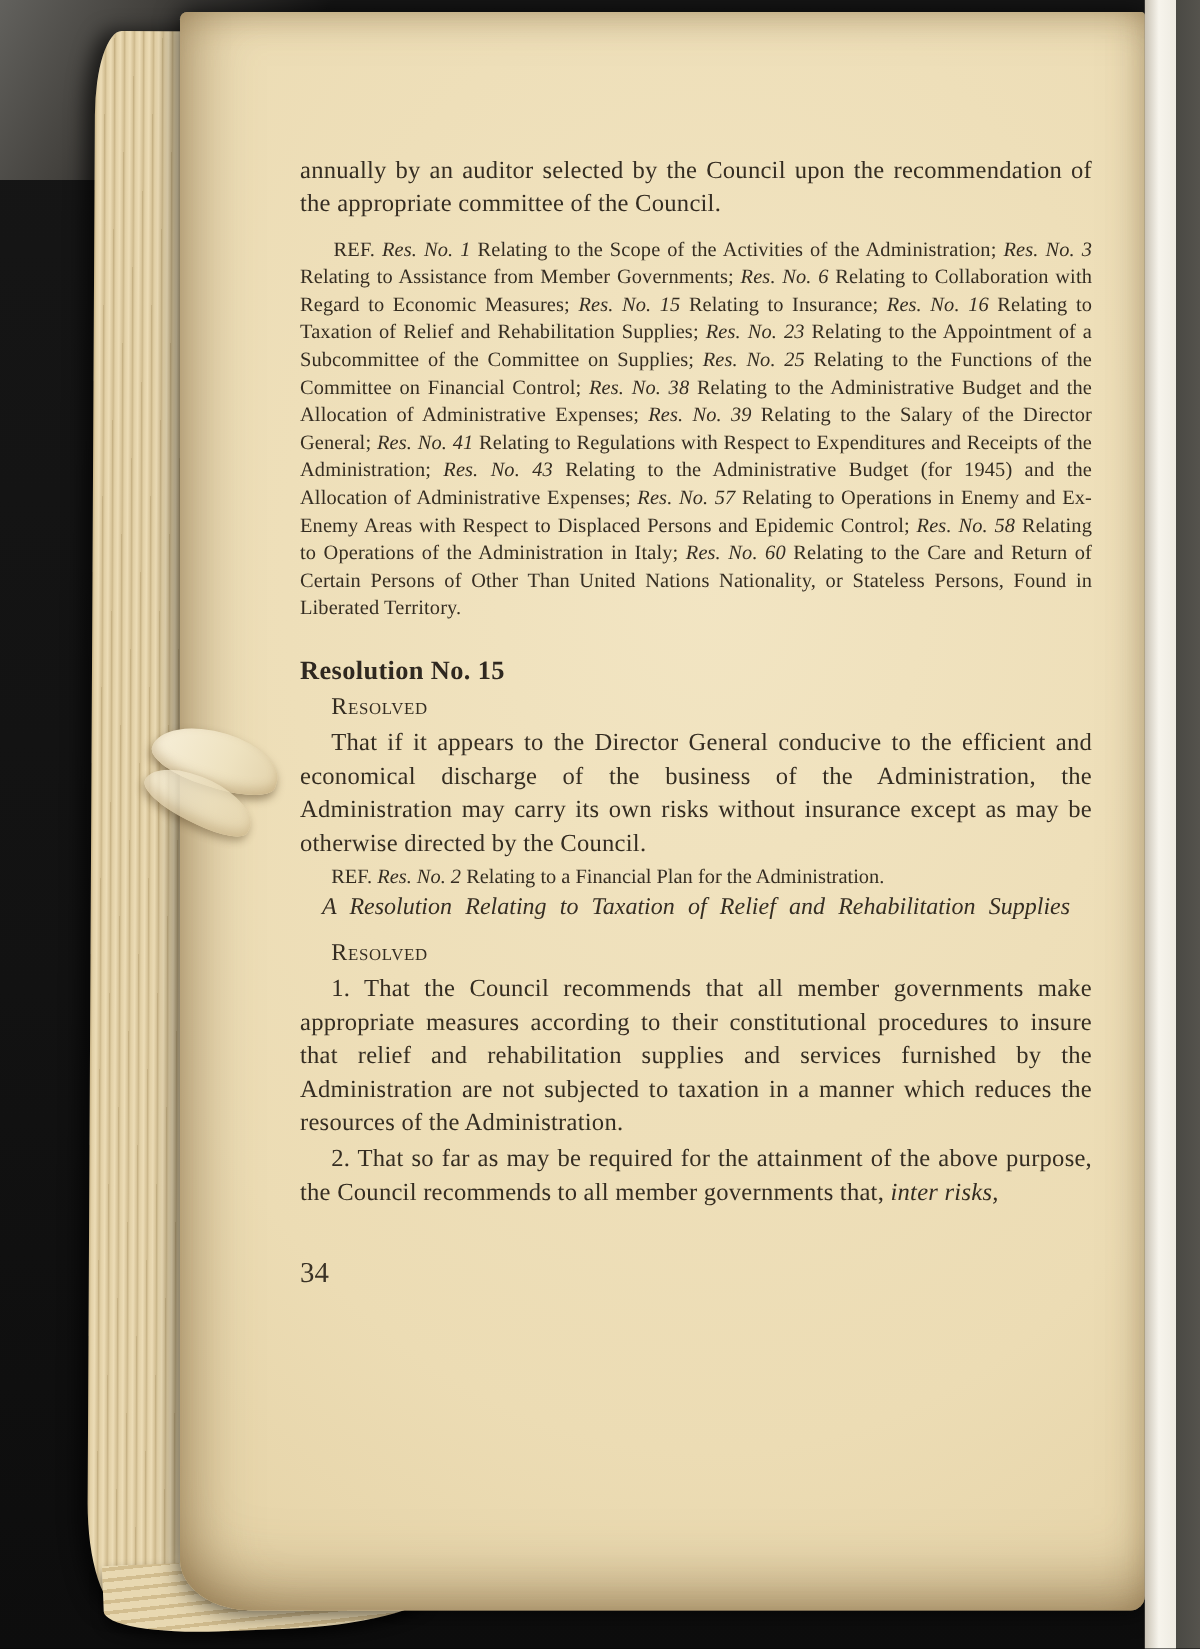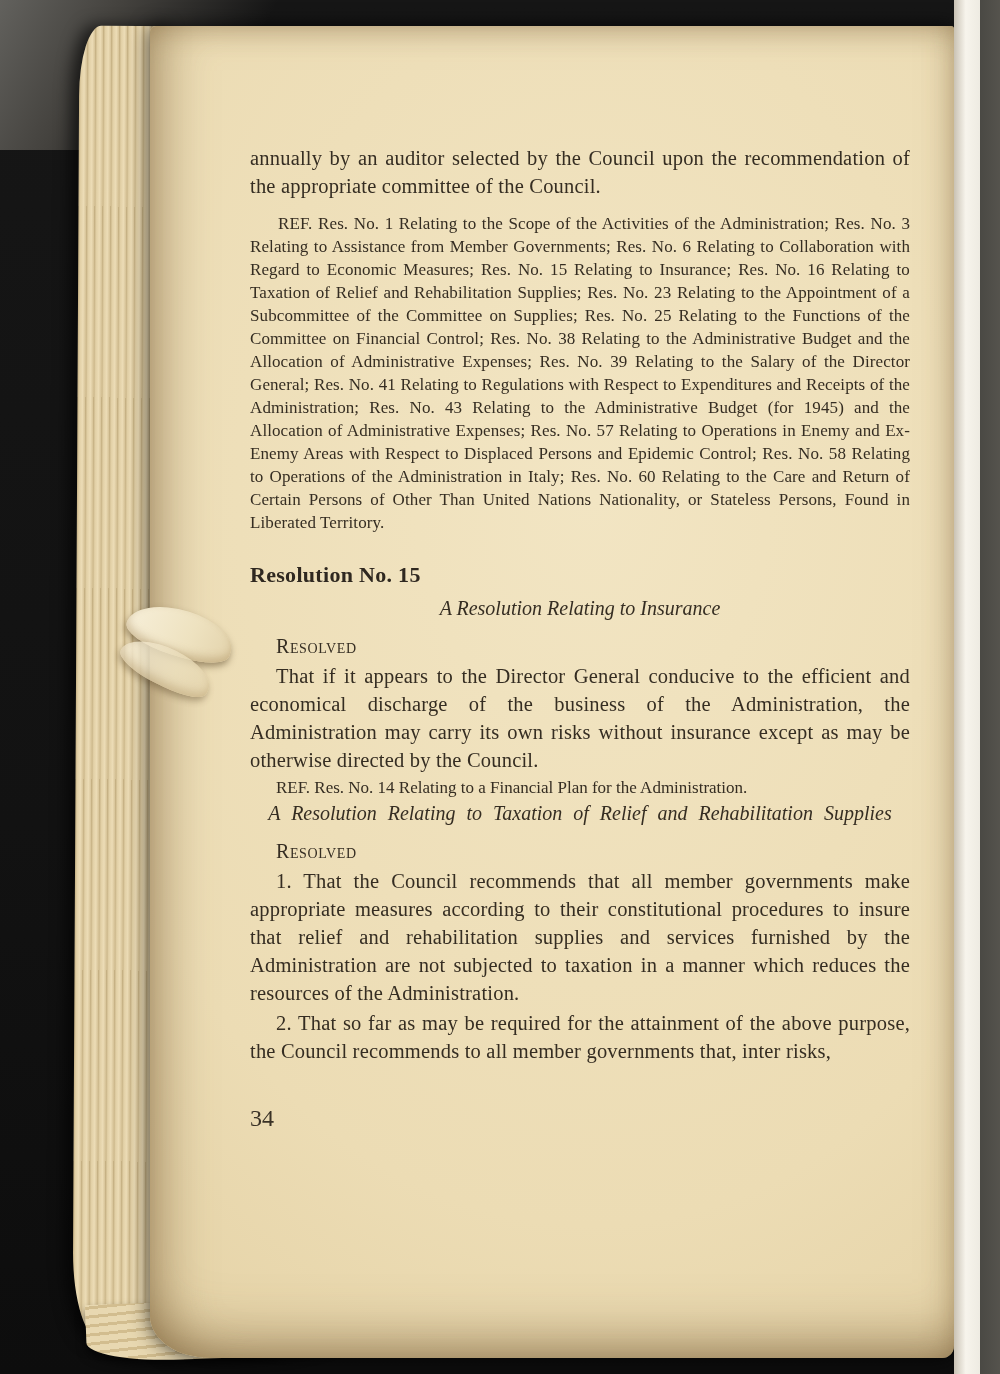--- a/index.html
+++ b/index.html
@@ -32,39 +32,39 @@
     position:absolute;left:126px;top:610px;width:108px;height:46px;
     background:linear-gradient(100deg,#f7efd9 0%,#eee2c0 60%,#e3d3ac 100%);
     border-radius:55% 50% 45% 50% / 65% 60% 35% 40%;
     transform:rotate(17deg);
     box-shadow:0 4px 7px rgba(80,60,30,.5), inset 0 -5px 9px rgba(160,130,80,.4);
     z-index:6;
   }
   .leaf.leaf2{top:648px;left:118px;width:96px;height:38px;transform:rotate(26deg);opacity:.8;}
   
   .page{
-    position:absolute;left:150px;top:26px;width:804px;height:1332px;
+    position:absolute;left:150px;top:10px;width:804px;height:1332px;
     background:radial-gradient(120% 100% at 55% 35%, #f2e5c3 0%, #ecdcb4 55%, #e3d0a3 84%, #d5bf8d 100%);
     border-radius:6px 3px 12px 60px / 6px 3px 12px 42px;
     box-shadow:
       inset 28px 0 52px -18px rgba(122,94,54,.55),
       inset -14px 0 30px -14px rgba(122,94,54,.38),
       inset 0 -42px 60px -30px rgba(108,80,44,.55),
       inset 0 18px 30px -18px rgba(122,94,54,.32),
       0 0 20px rgba(0,0,0,.75);
     z-index:2;
   }
   .content{position:absolute;left:100px;top:118px;width:660px;color:#352d22;}
   .body-text{font-size:20.5px;line-height:28px;text-align:justify;margin:0;letter-spacing:.2px;}
   .intro{margin-bottom:12px;}
   .ref-block{
     font-size:17px;line-height:23px;text-align:justify;text-indent:28px;margin:0;
     letter-spacing:.1px;
   }
-  .italic{}
+  .italic{font-style:italic;}
   .res-title{
     font-size:22px;font-weight:bold;text-align:left;
     margin:28px 0 6px;color:#2f2820;letter-spacing:.3px;
   }
   .res-subtitle{font-size:20px;font-style:italic;text-align:center;margin:0 0 12px;line-height:29px;}
   .res-subtitle.wide{word-spacing:6px;}
   .resolved{
     font-variant:small-caps;font-size:20px;text-indent:26px;margin:0 0 4px;
     letter-spacing:.6px;
   }
@@ -99,27 +99,26 @@
 
   <div class="page">
     <div class="content">
 
       <p class="body-text intro">annually by an auditor selected by the Council upon the recommendation of the appropriate committee of the Council.</p>
 
       <p class="ref-block"><span>REF. </span><span class="italic">Res. No. 1</span><span> Relating to the Scope of the Activities of the Administration; </span><span class="italic">Res. No. 3</span><span> Relating to Assistance from Member Governments; </span><span class="italic">Res. No. 6</span><span> Relating to Collaboration with Regard to Economic Measures; </span><span class="italic">Res. No. 15</span><span> Relating to Insurance; </span><span class="italic">Res. No. 16</span><span> Relating to Taxation of Relief and Rehabilitation Supplies; </span><span class="italic">Res. No. 23</span><span> Relating to the Appointment of a Subcommittee of the Committee on Supplies; </span><span class="italic">Res. No. 25</span><span> Relating to the Functions of the Committee on Financial Control; </span><span class="italic">Res. No. 38</span><span> Relating to the Administrative Budget and the Allocation of Administrative Expenses; </span><span class="italic">Res. No. 39</span><span> Relating to the Salary of the Director General; </span><span class="italic">Res. No. 41</span><span> Relating to Regulations with Respect to Expenditures and Receipts of the Administration; </span><span class="italic">Res. No. 43</span><span> Relating to the Administrative Budget (for 1945) and the Allocation of Administrative Expenses; </span><span class="italic">Res. No. 57</span><span> Relating to Operations in Enemy and Ex-Enemy Areas with Respect to Displaced Persons and Epidemic Control; </span><span class="italic">Res. No. 58</span><span> Relating to Operations of the Administration in Italy; </span><span class="italic">Res. No. 60</span><span> Relating to the Care and Return of Certain Persons of Other Than United Nations Nationality, or Stateless Persons, Found in Liberated Territory.</span></p>
 
       <h2 class="res-title section-gap">Resolution No. 15</h2>
 
-      <div class="res-subtitle">A Resolution Relating to Insurance</div>
 
       <div class="resolved">Resolved</div>
 
       <p class="body-text para">That if it appears to the Director General conducive to the efficient and economical discharge of the business of the Administration, the Administration may carry its own risks without insurance except as may be otherwise directed by the Council.</p>
 
-      <p class="ref-line"><span>REF. </span><span class="italic">Res. No. 14</span><span> Relating to a Financial Plan for the Administration.</span></p>
+      <p class="ref-line"><span>REF. </span><span class="italic">Res. No. 2</span><span> Relating to a Financial Plan for the Administration.</span></p>
 
 
       <div class="res-subtitle wide">A Resolution Relating to Taxation of Relief and Rehabilitation Supplies</div>
 
       <div class="resolved">Resolved</div>
 
       <p class="body-text para">1. That the Council recommends that all member governments make appropriate measures according to their constitutional procedures to insure that relief and rehabilitation supplies and services furnished by the Administration are not subjected to taxation in a manner which reduces the resources of the Administration.</p>
 
       <p class="body-text para"><span>2. That so far as may be required for the attainment of the above purpose, the Council recommends to all member governments that, </span><span class="italic">inter risks,</span></p>
 

